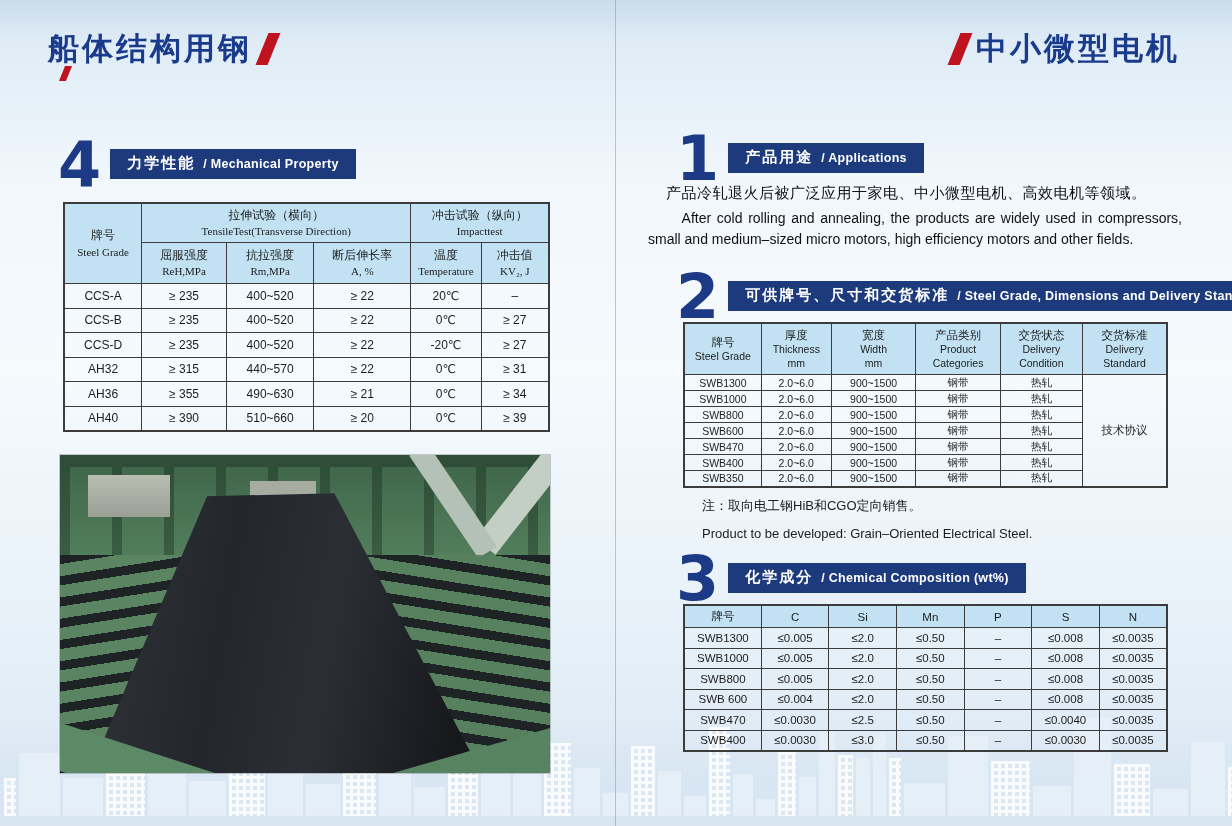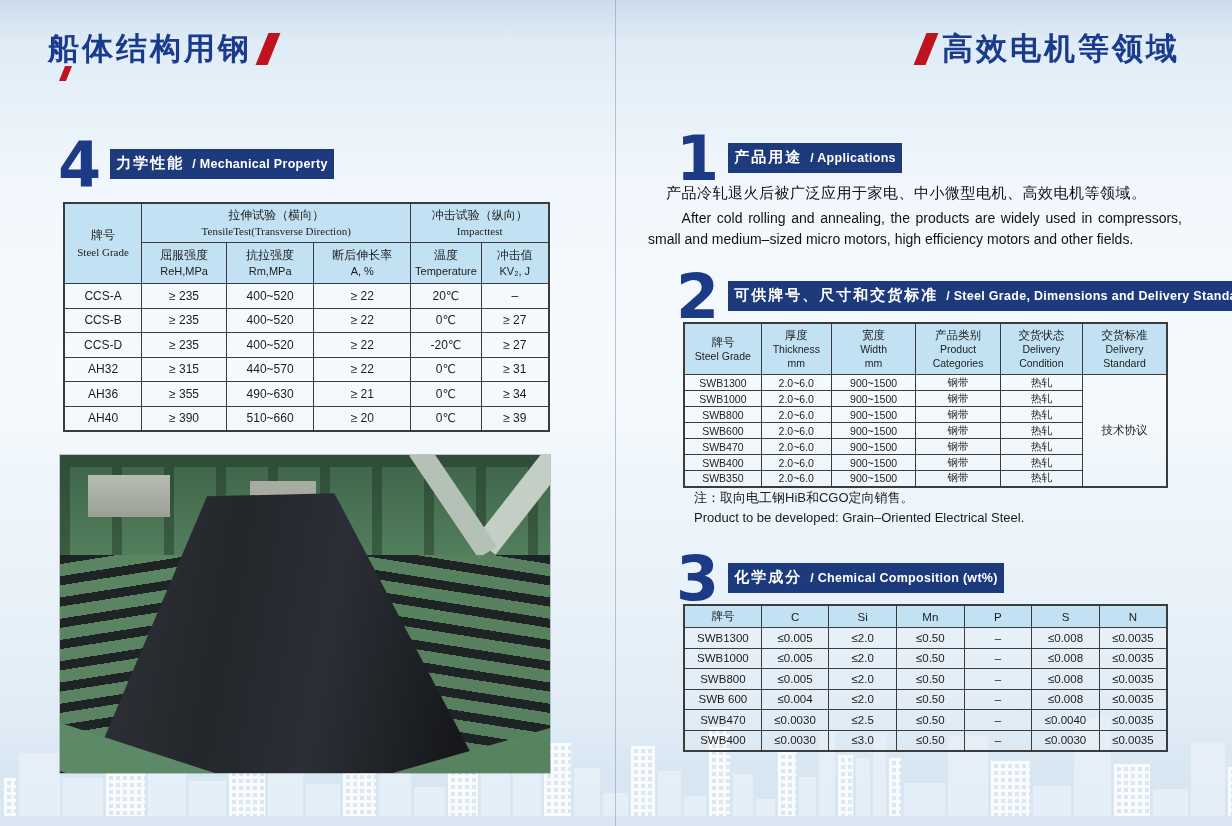--- a/index.html
+++ b/index.html
@@ -15,38 +15,38 @@
   .trow.right{justify-content:flex-end;}
   .title-cn{margin:0;font-size:31px;font-weight:800;color:#1a3a8c;letter-spacing:3px;line-height:1.1;}
   .title-en{margin:2px 0 0;font-size:17px;font-weight:800;color:#1a3a8c;letter-spacing:.5px;line-height:1.2;}
   .slash{display:inline-block;background:#bf1420;transform:skewX(-22deg);}
   .slash.big{width:12px;height:32px;margin:0 10px;}
   .slash.small{width:7px;height:15px;margin:0 14px;}
 
   
   .sec{position:absolute;display:flex;align-items:flex-start;z-index:2;white-space:nowrap;}
   .sec-num{font-family:"DejaVu Sans",sans-serif;font-size:62px;font-weight:900;color:#1c3a86;line-height:.82;margin-right:9px;}
-  .sec-banner{margin-top:9px;background:#1d3a7c;color:#fff;padding:5px 6px 6px;display:flex;align-items:baseline;gap:8px;}
+  .sec-banner{margin-top:9px;background:#1d3a7c;color:#fff;padding:5px 17px 6px;display:flex;align-items:baseline;gap:8px;}
   .sec-banner .cn{font-size:15px;font-weight:bold;letter-spacing:2px;}
   .sec-banner .en{font-size:12.5px;font-weight:bold;letter-spacing:.3px;}
   .sec4{left:58px;top:140px;}
   .sec1{left:676px;top:134px;}
   .sec2{left:676px;top:272px;}
   .sec3{left:676px;top:554px;}
 
   
   .tbl{position:absolute;border-collapse:collapse;table-layout:fixed;z-index:2;background:transparent;border:2px solid #3c3c3c;}
   .tbl th,.tbl td{border:1px solid #3c3c3c;text-align:center;vertical-align:middle;color:#1c1c1c;padding:0 2px;}
   .tbl thead th{background:#c2e2f4;font-weight:normal;}
   .hcn{display:block;font-size:12px;line-height:1.45;}
   .hen{display:block;font-size:11px;line-height:1.35;}
 
   .t1{left:63px;top:202px;width:487px;}
   .t1 thead tr.gr th{height:38px;font-family:Liberation Serif, serif;}
-  .t1 thead tr.sb th{height:40px;}
+  .t1 thead tr.sb th{height:40px;font-family:Liberation Serif, serif;}
   .t1 tbody tr{height:24.5px;padding-left:36px;}
   .t1 tbody td{font-size:12px;}
 
   .t2{left:683px;top:322px;width:485px;}
   .t2 thead th{height:50px;}
   .t2 .hcn{font-size:11.5px;line-height:1.4;}
   .t2 .hen{font-size:10.5px;line-height:1.3;}
   .t2 tbody tr{height:16px;}
   .t2 tbody td{font-size:10.5px;}
   .t2 td.span-cell{font-size:11.5px;text-align:center;}
@@ -54,21 +54,21 @@
   .t3{left:683px;top:604px;width:485px;}
   .t3 thead th{height:21px;font-size:11.5px;}
   .t3 tbody tr{height:20.5px;}
   .t3 tbody td{font-size:11.5px;}
 
   
   .apps{position:absolute;left:648px;top:184px;width:534px;z-index:2;color:#111;}
   .apps .p-cn{margin:0 0 5px;font-size:15px;letter-spacing:.5px;text-indent:1.2em;}
   .apps .p-en{margin:0;font-size:14px;line-height:1.5;text-indent:2.4em;text-align:justify;}
   .note{position:absolute;left:694px;top:488px;width:500px;z-index:2;color:#1c1c1c;}
-  .note p{margin:0;font-size:13px;line-height:1.5;}
+  .note p{margin:8px;font-size:13px;line-height:1.5;}
 
   
   .photo{position:absolute;left:60px;top:455px;width:490px;height:318px;overflow:hidden;z-index:2;
     background:linear-gradient(180deg,#618e6b 0%,#55855f 35%,#4e7c58 100%);outline:1px solid rgba(0,0,0,.2);}
   .photo>div{position:absolute;}
   .ph-rail{left:0;top:0;width:100%;height:12px;background:#2f4d39;}
   .ph-top{left:0;top:0;width:100%;height:100px;
     background:repeating-linear-gradient(90deg,rgba(18,38,24,.38) 0 10px,rgba(0,0,0,0) 10px 52px),
                linear-gradient(180deg,#3f6449 0%,#527e5c 100%);}
   .ph-concrete1{left:28px;top:20px;width:82px;height:42px;background:linear-gradient(#b8bdb2,#9aa096);}
@@ -108,21 +108,21 @@
       <span class="slash big"></span>
     </div>
     <div class="trow">
       <span class="slash small"></span>
     </div>
   </header>
 
   <header class="rp-title">
     <div class="trow right">
       <span class="slash big"></span>
-      <h1 class="title-cn">高效电机等领域</h1>
+      <h1 class="title-cn">中小微型电机</h1>
     </div>
   </header>
 
   <section class="sec sec4">
     <div class="sec-num">4</div>
     <div class="sec-banner">
       <span class="cn">力学性能</span>
       <span class="en">/ Mechanical Property</span>
     </div>
   </section>

